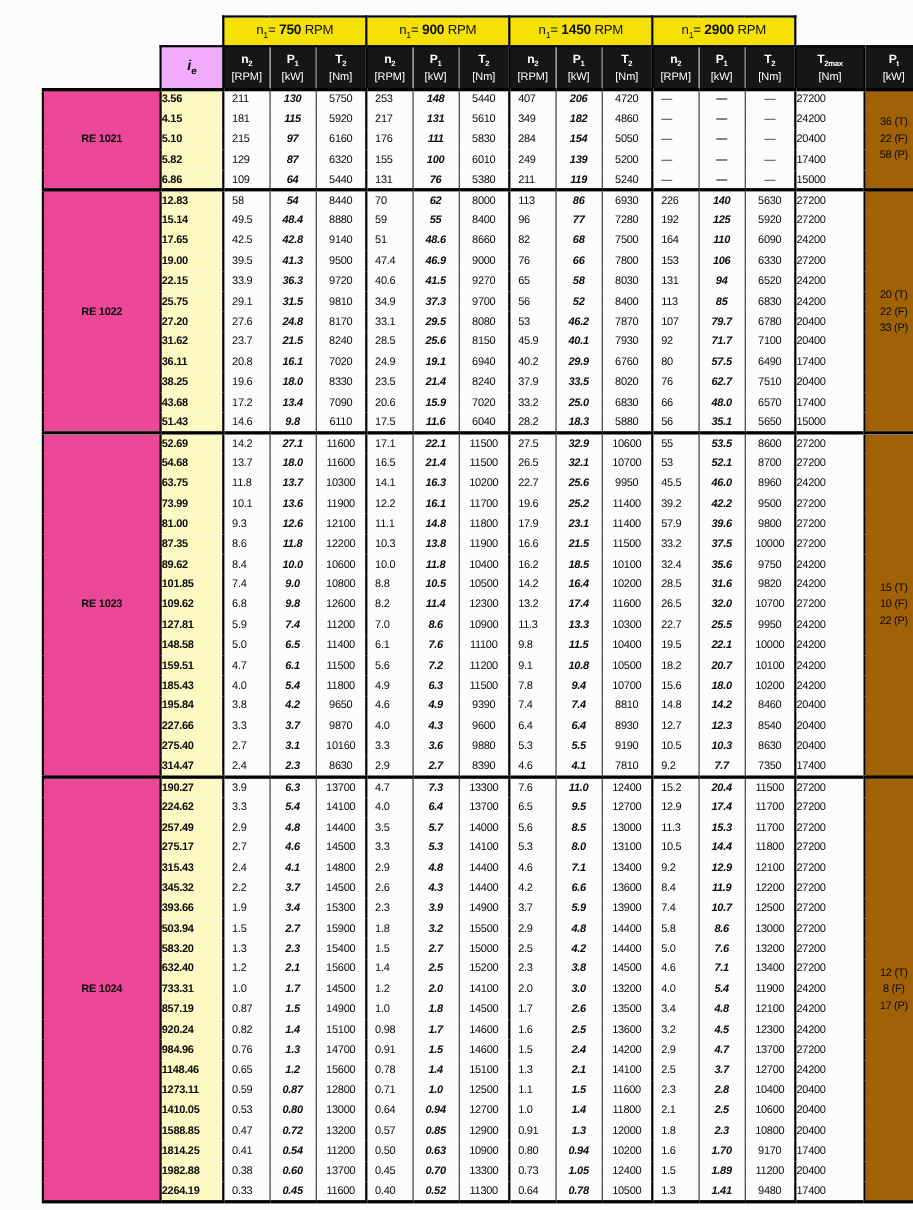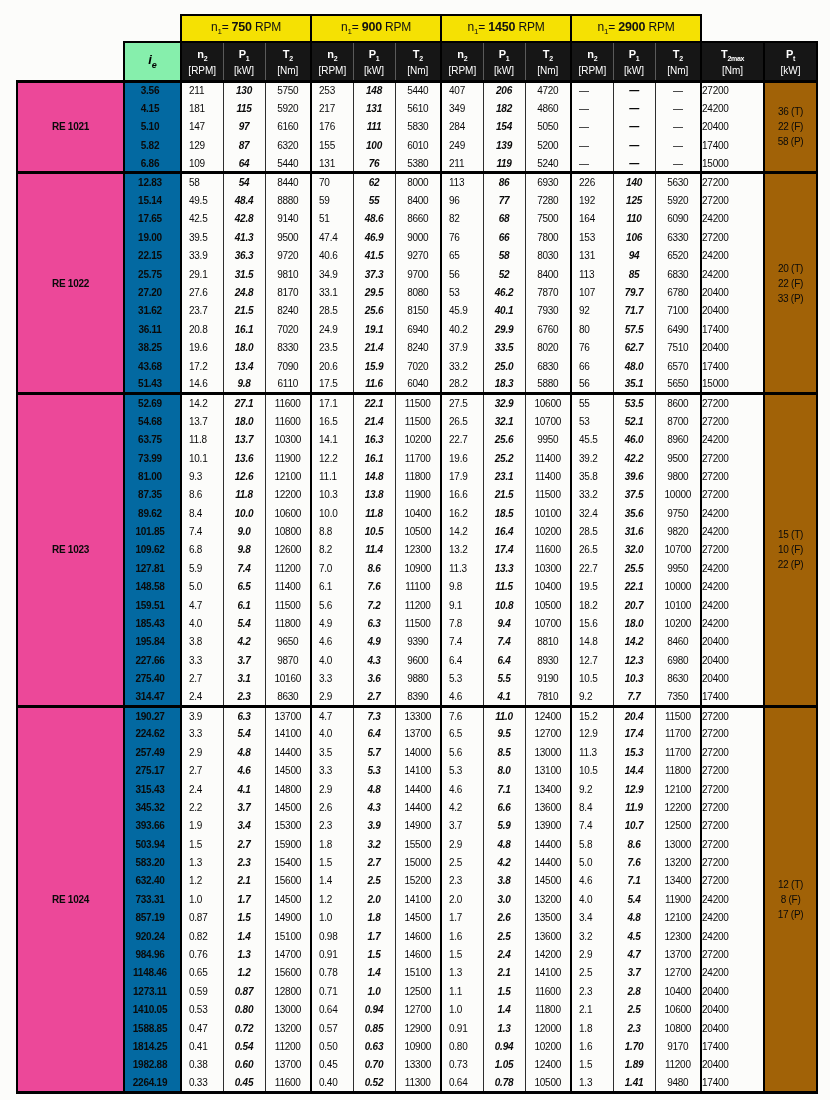--- a/index.html
+++ b/index.html
@@ -1,17 +1,17 @@
 <!DOCTYPE html>
 <html><head>
 <meta charset="utf-8">
 <style>
   html,body { margin:0; padding:0; background:#fcfcfa; }
   body { width:830px; height:1100px; overflow:hidden; font-family:"Liberation Sans",sans-serif; }
-  .sheet { padding:14px 15px 0 16px; }
+  .sheet { padding:14px 15px 0 16px;margin-left:22px; }
 
   table { border-collapse:collapse; width:799px; table-layout:fixed; }
   td, th { padding:0; overflow:hidden; white-space:nowrap; }
 
   
   tr.band-row { height:27px; }
   th.band {
     background:#F5E103; border:2px solid #000;
     font-size:12px; font-weight:normal; color:#111; text-align:center;
     letter-spacing:-0.2px;
@@ -23,41 +23,41 @@
   
   tr.colhead-row { height:39px; }
   th.hcell {
     background:#161616; color:#fff; vertical-align:middle; text-align:center;
     border:1px solid #5a5a5a; border-top:2px solid #000; border-bottom:2px solid #000;
   }
   th.hcell .hmain { font-size:11px; font-weight:bold; line-height:12px; letter-spacing:-0.3px; }
   th.hcell .hmain sub { font-size:7px; }
   th.hcell .hunit { font-size:10px; font-weight:normal; line-height:9px; margin-top:1px; }
   th.ie-head {
-    background:#86efac; color:#000; border:2px solid #000;
+    background:#f0abfc; color:#000; border:2px solid #000;
     font-size:13px; font-weight:bold; font-style:italic; text-align:center; vertical-align:middle;
   }
   th.ie-head sub { font-size:9px; }
   .thickL { border-left:2px solid #000 !important; }
   .thickR { border-right:2px solid #000 !important; }
 
   
   tr.dr { height:18.4px; }
   tr.dr td { font-size:10px; color:#0a0a0a; letter-spacing:-0.25px; }
   tr.group-start td { border-top:3px solid #000; }
   tr.table-end td { border-bottom:3px solid #000; }
 
   td.model-cell {
     background:#ec4899; border:2px solid #000; border-top:3px solid #000; border-bottom:3px solid #000;
     text-align:center; vertical-align:middle;
     font-size:16px; font-weight:bold; letter-spacing:0.2px; color:#111;
   }
   td.ie-cell {
-    background:#0369a1; border-left:2px solid #000; border-right:2px solid #000;
-    text-align:center; padding-right:5px; font-weight:bold; font-size:10px;
+    background:#fef9c3; border-left:2px solid #000; border-right:2px solid #000;
+    text-align:left; padding-right:5px; font-weight:bold; font-size:10px;
   }
   td.num { text-align:center; }
   td.num.n2 { text-align:left; padding-left:7px; }
   td.thin { border-left:1px solid #2e2e2e; }
   td.p1 { font-weight:bold; font-style:italic; }
   td.t2max-cell { border-left:2px solid #000; border-right:2px solid #000; text-align:left; }
   td.pt-cell {
     border-left:2px solid #000; border-right:2px solid #000; border-top:3px solid #000; border-bottom:3px solid #000;
     text-align:center; vertical-align:middle; font-size:10px; line-height:15px; background:#a16207;
   }
@@ -194,21 +194,21 @@
           <td class="num n2 thickL">349</td>
           <td class="num thin p1">182</td>
           <td class="num thin">4860</td>
           <td class="num n2 thickL">—</td>
           <td class="num thin p1">—</td>
           <td class="num thin">—</td>
           <td class="t2max-cell">24200</td>
         </tr>
         <tr class="dr">
           <td class="ie-cell">5.10</td>
-          <td class="num n2 thickL">147</td>
+          <td class="num n2 thickL">215</td>
           <td class="num thin p1">97</td>
           <td class="num thin">6160</td>
           <td class="num n2 thickL">176</td>
           <td class="num thin p1">111</td>
           <td class="num thin">5830</td>
           <td class="num n2 thickL">284</td>
           <td class="num thin p1">154</td>
           <td class="num thin">5050</td>
           <td class="num n2 thickL">—</td>
           <td class="num thin p1">—</td>
@@ -519,21 +519,21 @@
           <td class="ie-cell">81.00</td>
           <td class="num n2 thickL">9.3</td>
           <td class="num thin p1">12.6</td>
           <td class="num thin">12100</td>
           <td class="num n2 thickL">11.1</td>
           <td class="num thin p1">14.8</td>
           <td class="num thin">11800</td>
           <td class="num n2 thickL">17.9</td>
           <td class="num thin p1">23.1</td>
           <td class="num thin">11400</td>
-          <td class="num n2 thickL">35.8</td>
+          <td class="num n2 thickL">57.9</td>
           <td class="num thin p1">39.6</td>
           <td class="num thin">9800</td>
           <td class="t2max-cell">27200</td>
         </tr>
         <tr class="dr">
           <td class="ie-cell">87.35</td>
           <td class="num n2 thickL">8.6</td>
           <td class="num thin p1">11.8</td>
           <td class="num thin">12200</td>
           <td class="num n2 thickL">10.3</td>
@@ -681,21 +681,21 @@
           <td class="num thin p1">3.7</td>
           <td class="num thin">9870</td>
           <td class="num n2 thickL">4.0</td>
           <td class="num thin p1">4.3</td>
           <td class="num thin">9600</td>
           <td class="num n2 thickL">6.4</td>
           <td class="num thin p1">6.4</td>
           <td class="num thin">8930</td>
           <td class="num n2 thickL">12.7</td>
           <td class="num thin p1">12.3</td>
-          <td class="num thin">6980</td>
+          <td class="num thin">8540</td>
           <td class="t2max-cell">20400</td>
         </tr>
         <tr class="dr">
           <td class="ie-cell">275.40</td>
           <td class="num n2 thickL">2.7</td>
           <td class="num thin p1">3.1</td>
           <td class="num thin">10160</td>
           <td class="num n2 thickL">3.3</td>
           <td class="num thin p1">3.6</td>
           <td class="num thin">9880</td>

